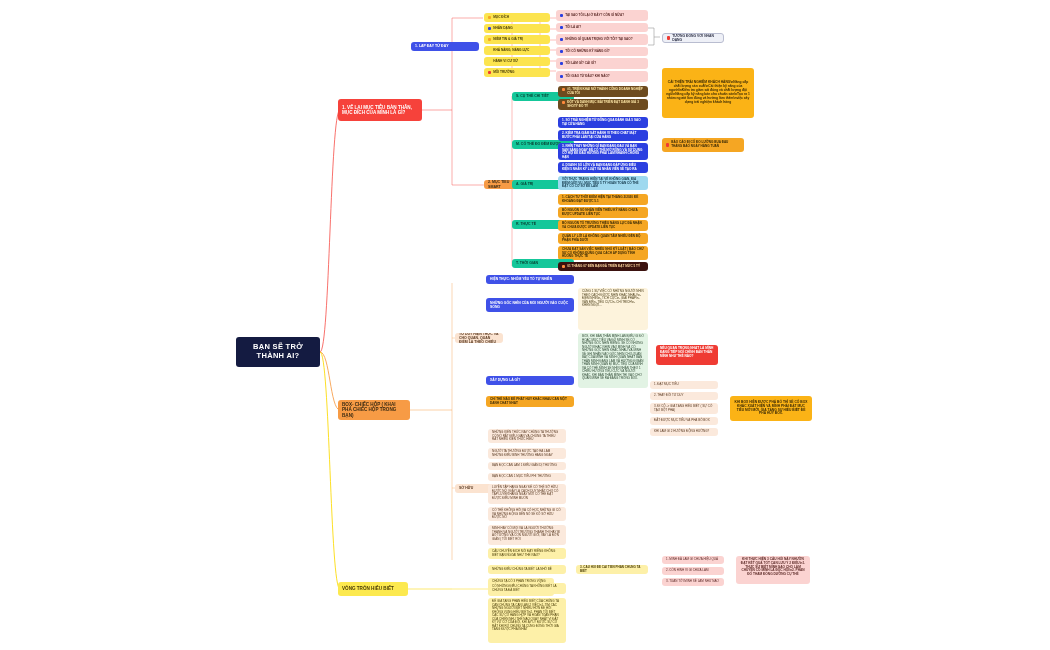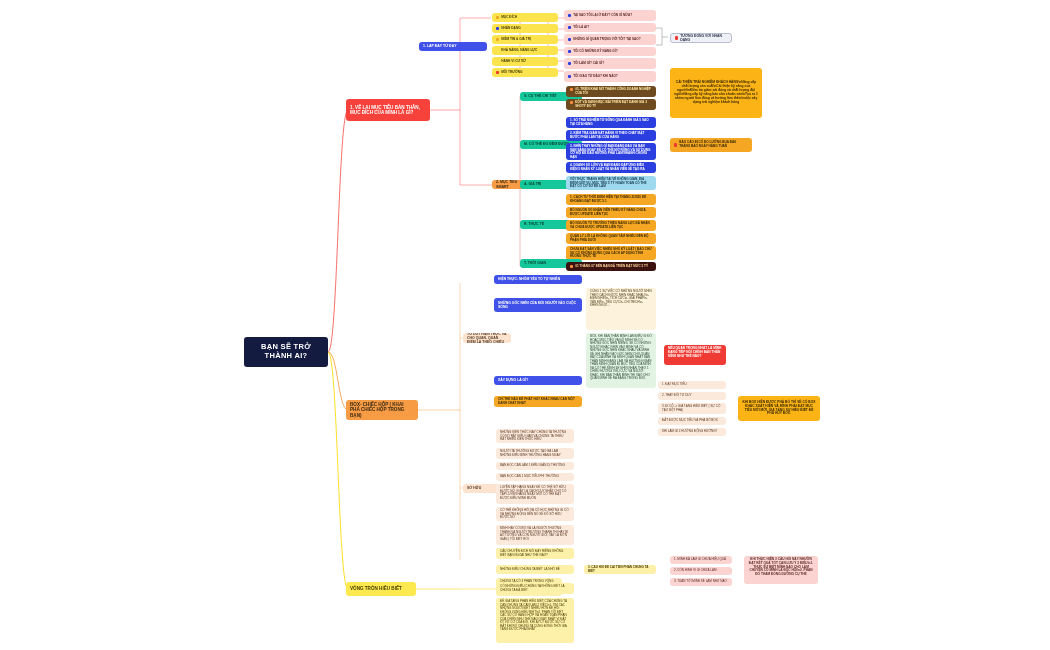--- a/index.html
+++ b/index.html
@@ -2,21 +2,21 @@
 <html><head>
 <meta charset="utf-8">
 <style>
   * { box-sizing: border-box; margin:0; padding:0; }
   html,body{ background:#ffffff; }
   body{
     width:1050px; height:650px;
     font-family:"Liberation Sans", sans-serif;
     position:relative; overflow:hidden;
   }
-  #canvas{ position:absolute; left:0; top:0; width:1036px; height:650px;margin-left:8px; }
+  #canvas{ position:absolute; left:0; top:0; width:1036px; height:650px; }
   svg.links{ position:absolute; left:0; top:0; width:1050px; height:650px; pointer-events:none; }
 
   .node{
     position:absolute;
     border-radius:3px;
     padding:2px 4px;
     line-height:1.18;
     overflow:hidden;
     display:flex;
     align-items:center;

